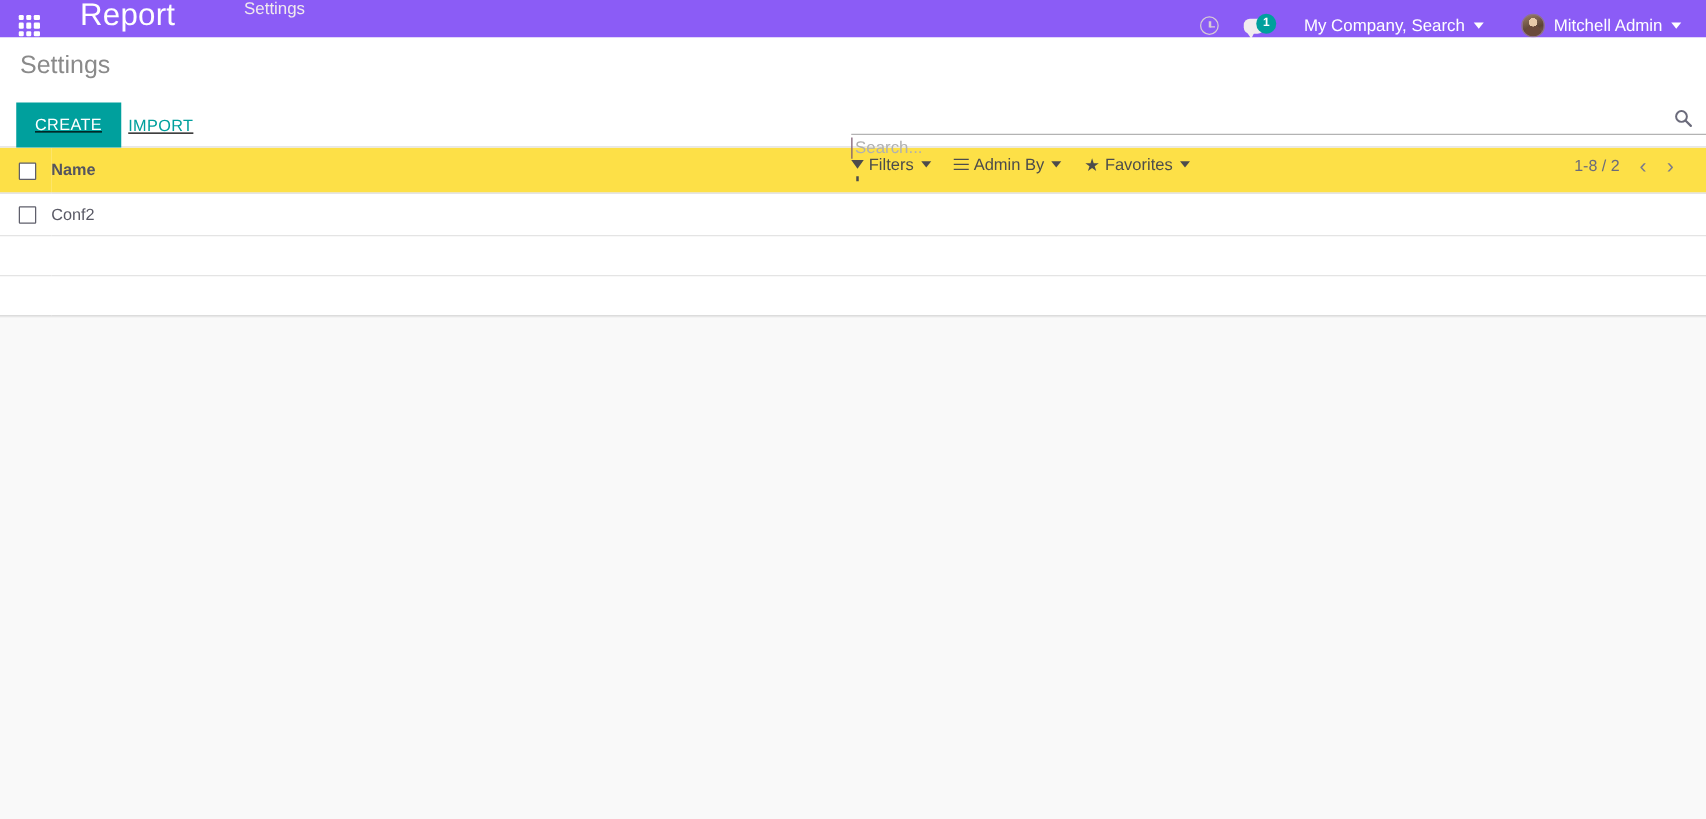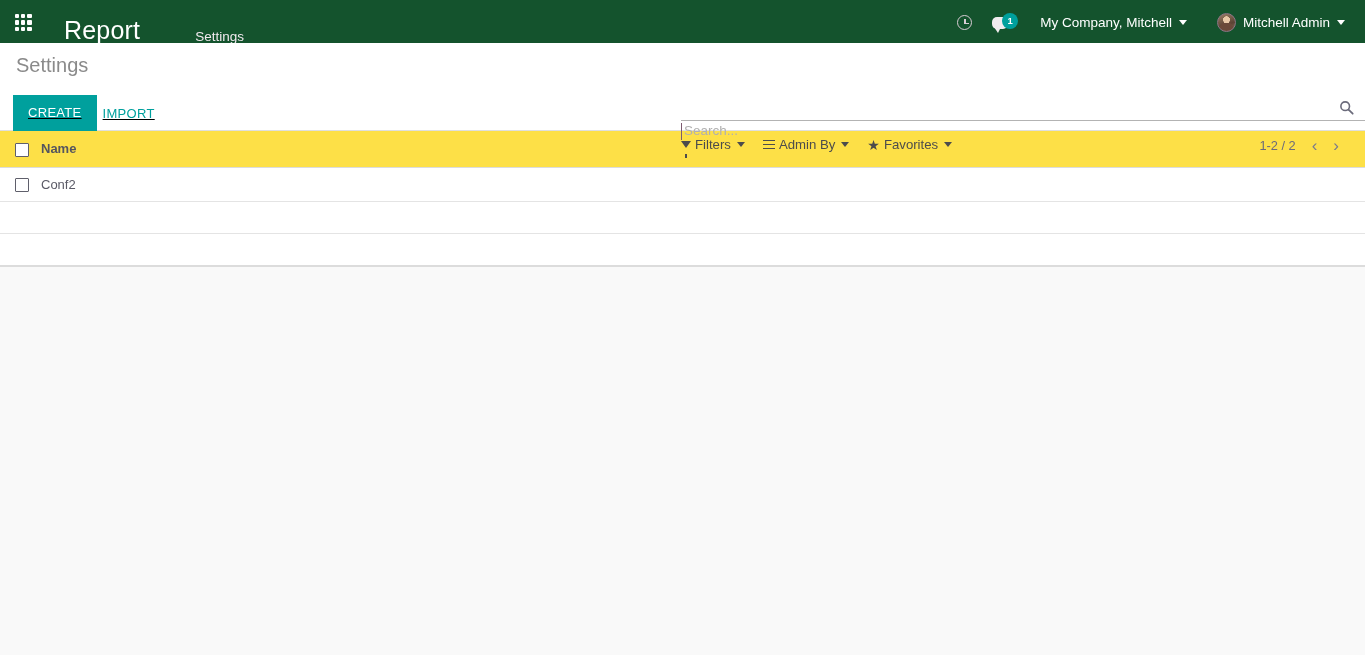--- a/index.html
+++ b/index.html
@@ -6,24 +6,24 @@
   html, body {
     margin: 0; padding: 0;
     width: 1365px; height: 655px;
     background: #f9f9f9;
     font-family: "Liberation Sans", sans-serif;
     -webkit-font-smoothing: antialiased;
   }
 
   
   .navbar {
-    height: 43px;
-    background: #14532d;
-    display: flex;
-    align-items: flex-end;
+    height: 30px;
+    background: #8b5cf6;
+    display: flex;
+    align-items: flex-start;
     color: #fff;
     position: relative;
   }
   .apps-btn {
     width: 46px; height: 41px;
     display: flex; align-items: center; justify-content: center;
     cursor: pointer;
   }
   .apps-grid {
     width: 17px; height: 17px;
@@ -353,21 +353,21 @@
     <div class="nav-icon">
       <span class="clock-icon"></span>
     </div>
     <div class="nav-icon">
       <span class="msg-wrap">
         <span class="bubble"></span>
         <span class="badge">1</span>
       </span>
     </div>
     <div class="company-sel">
-      <span>My Company, Mitchell</span>
+      <span>My Company, Search</span>
       <span class="caret"></span>
     </div>
     <div class="user-menu">
       <span class="avatar"></span>
       <span>Mitchell Admin</span>
       <span class="caret"></span>
     </div>
   </div>
 </div>
 
@@ -408,21 +408,21 @@
       <span class="caret"></span>
     </div>
     <div class="filter-item">
       <span class="star">★</span>
       <span class="lbl">Favorites</span>
       <span class="caret"></span>
     </div>
   </div>
 
   <div class="pager">
-    <span class="pager-count">1-2 / 2</span>
+    <span class="pager-count">1-8 / 2</span>
     <span class="pager-arrow">‹</span>
     <span class="pager-arrow">›</span>
   </div>
 </div>
 
 <div class="content">
   <table class="list">
     <thead>
       <tr>
         <th class="col-check">

